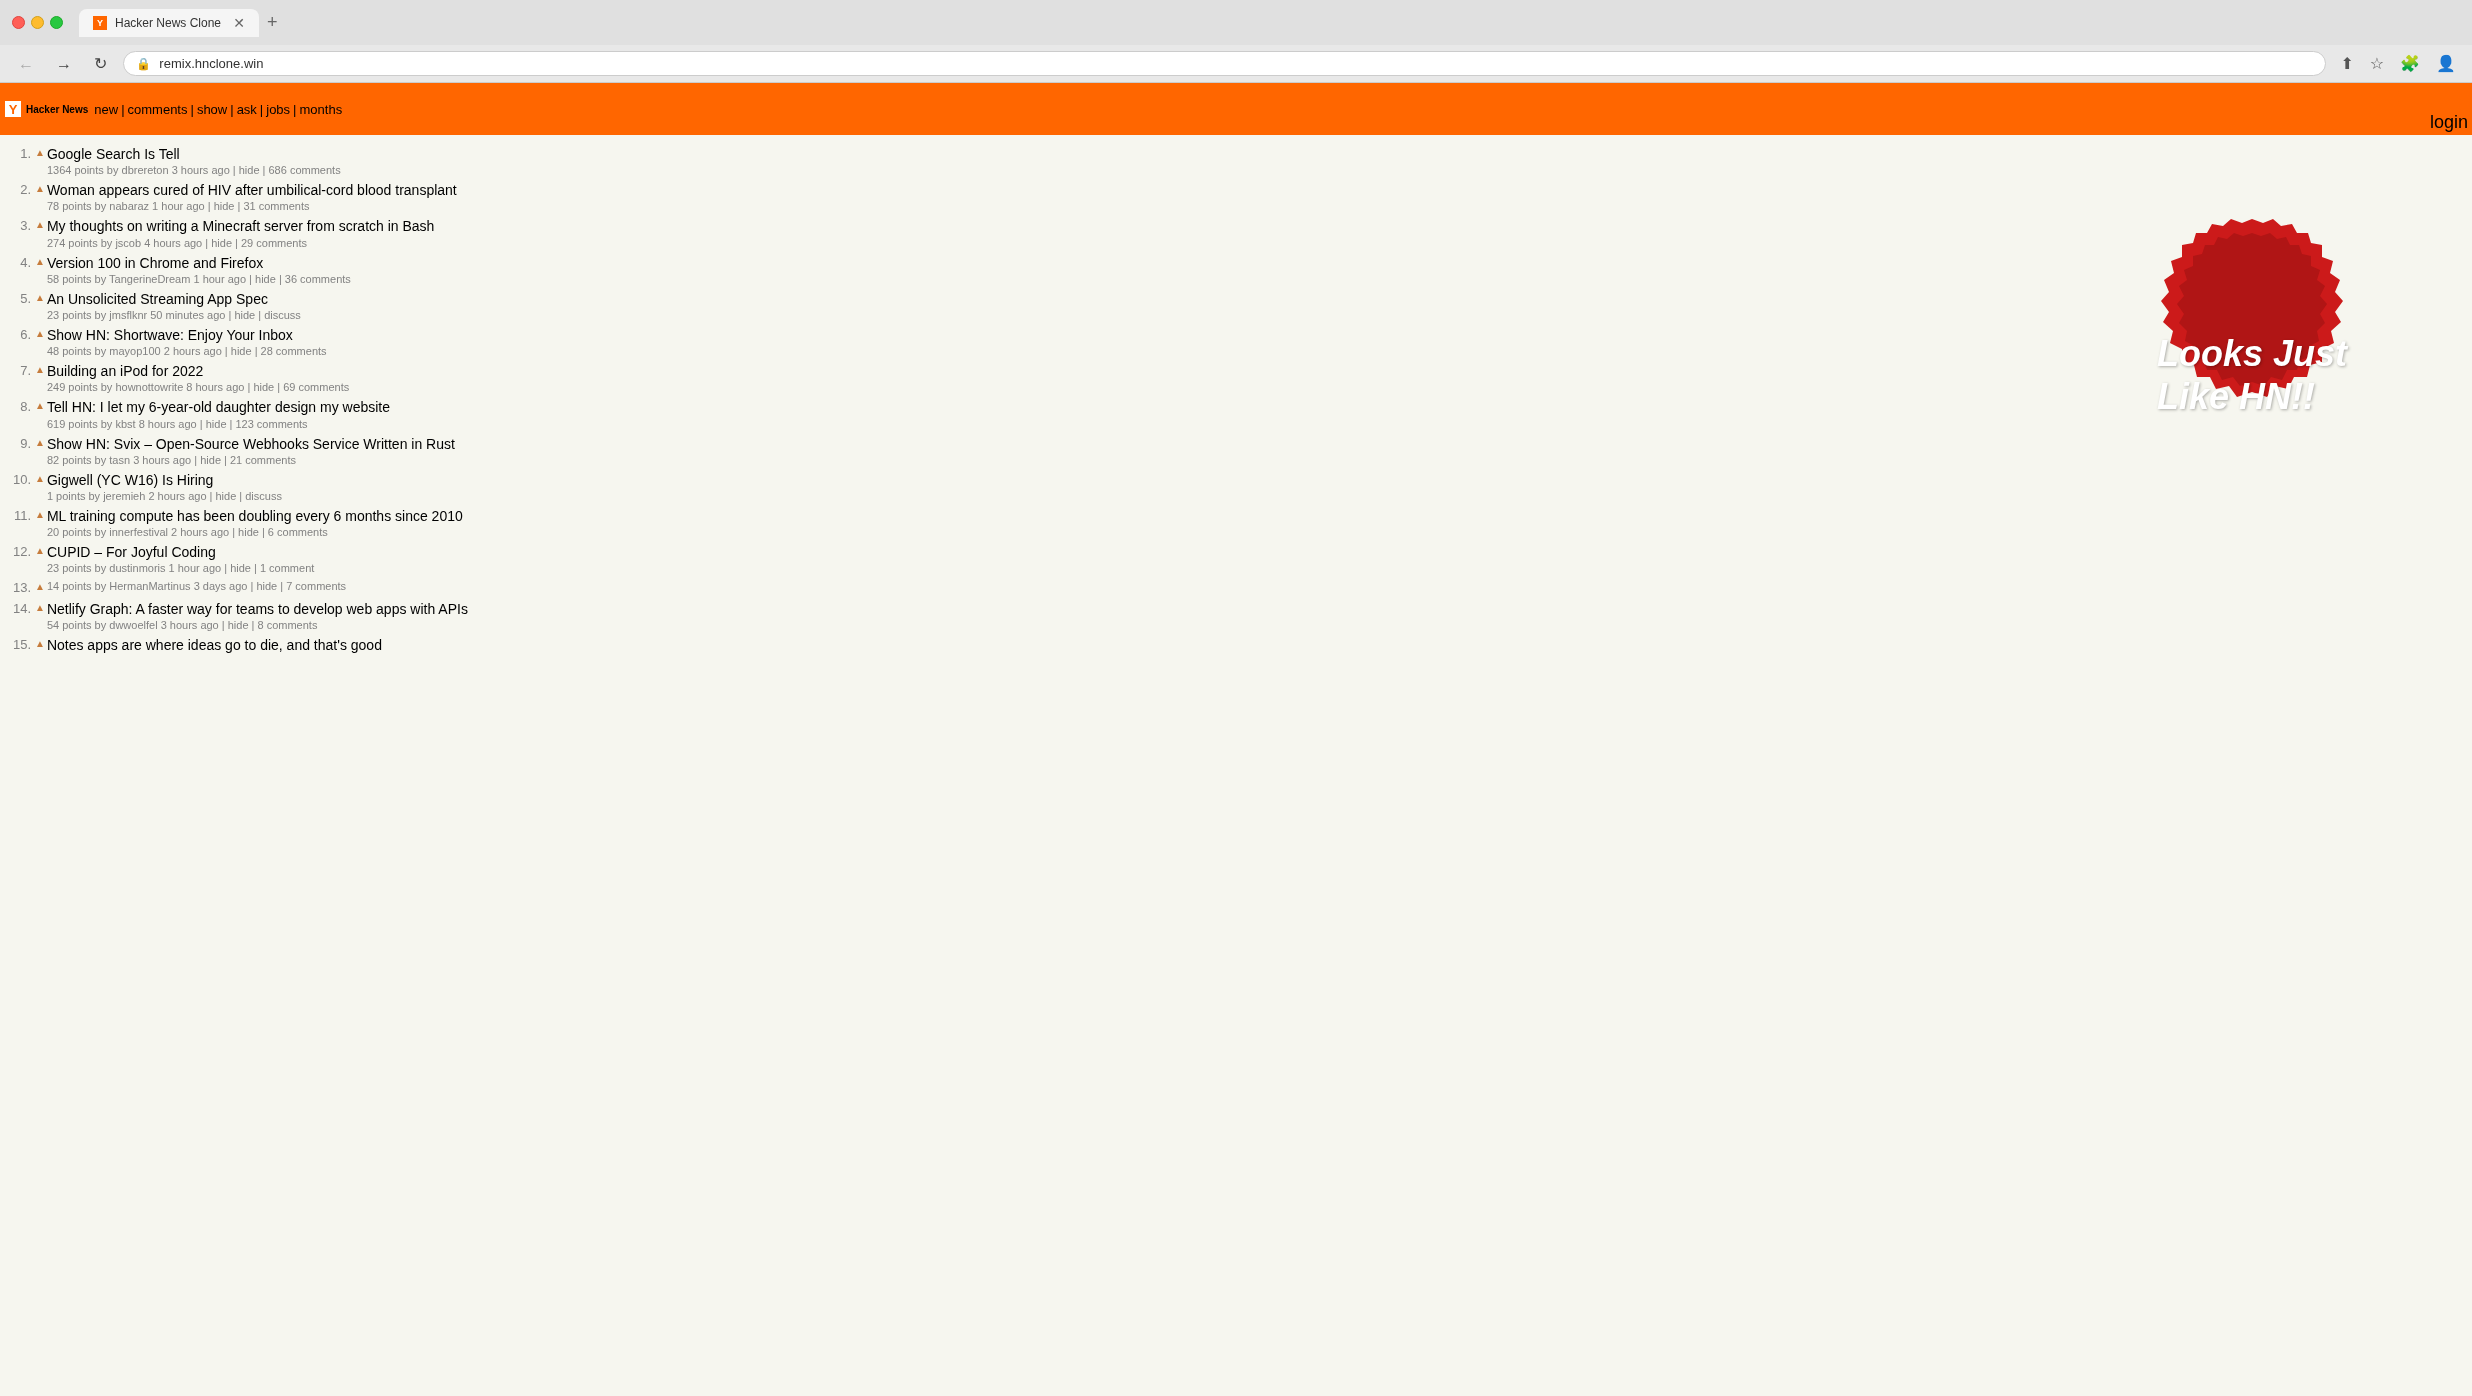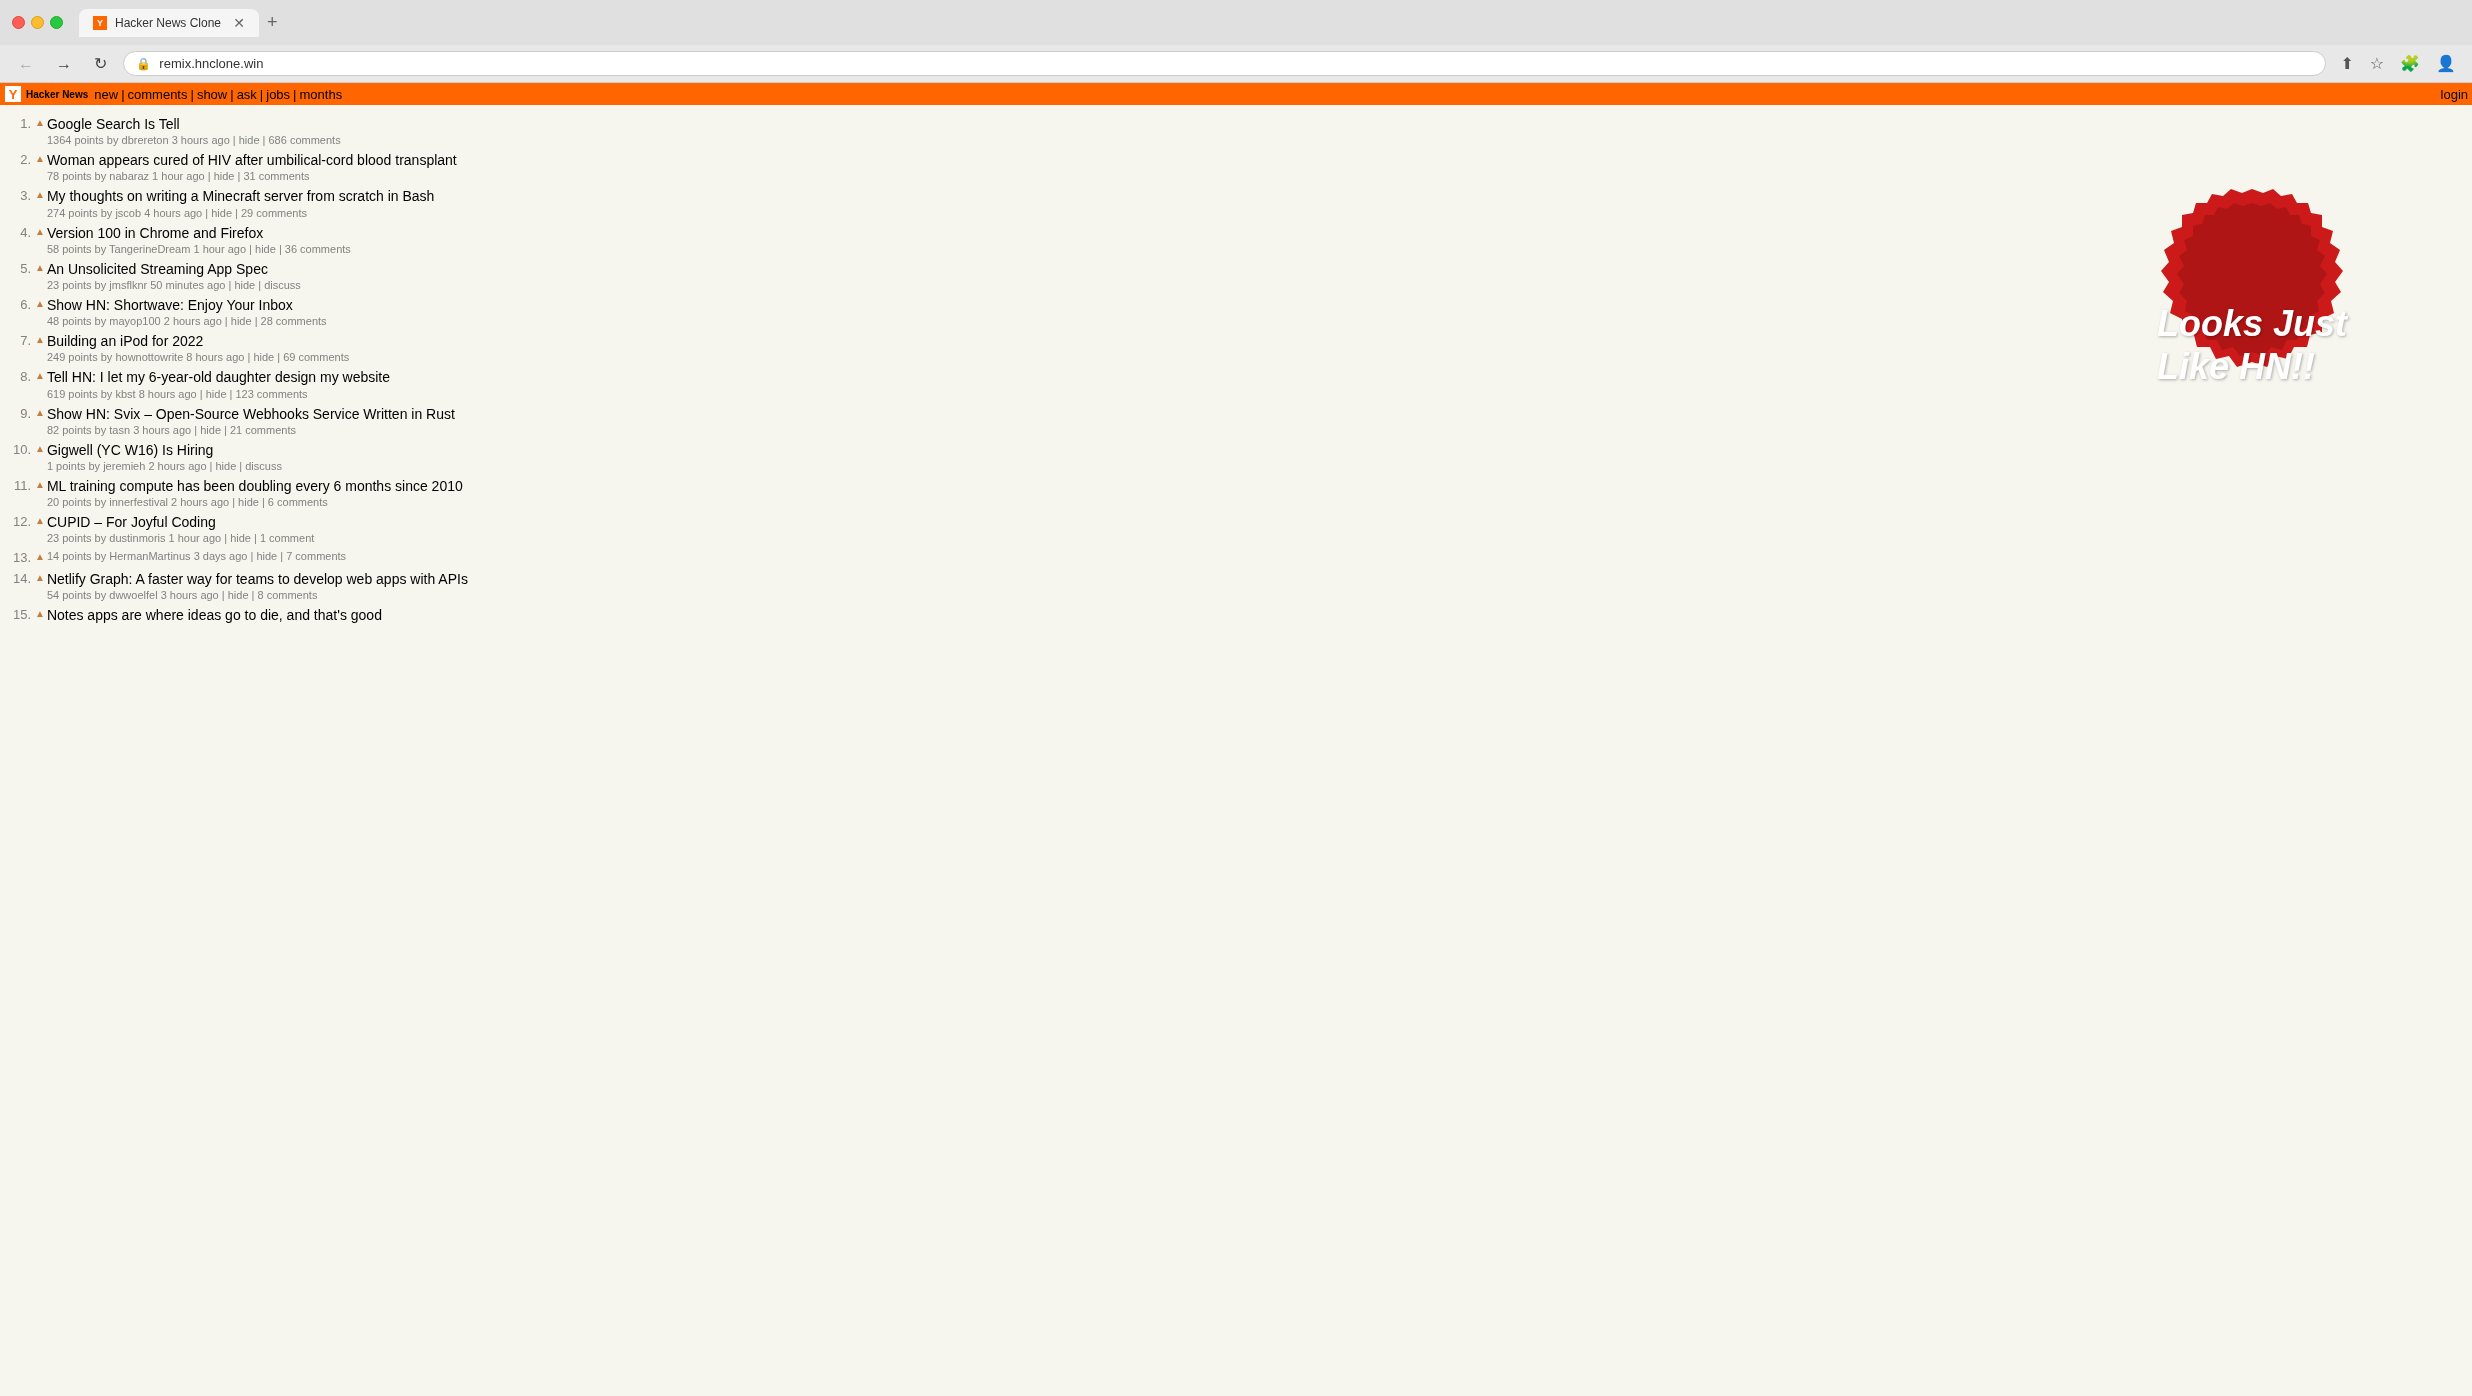--- a/index.html
+++ b/index.html
@@ -161,22 +161,23 @@
       color: black;
       text-decoration: none;
     }
     .hn-nav .sep {
       margin: 0 3px;
       color: black;
     }
     .hn-login {
       margin-left: auto;
       color: black;
-      font-size: 13px;
+      font-size: 18px;
       text-decoration: none;
+      margin-top: 27px;
     }
 
     
     .hn-content {
       display: flex;
       position: relative;
     }
     .hn-list {
       flex: 1;
       padding: 8px 0;

